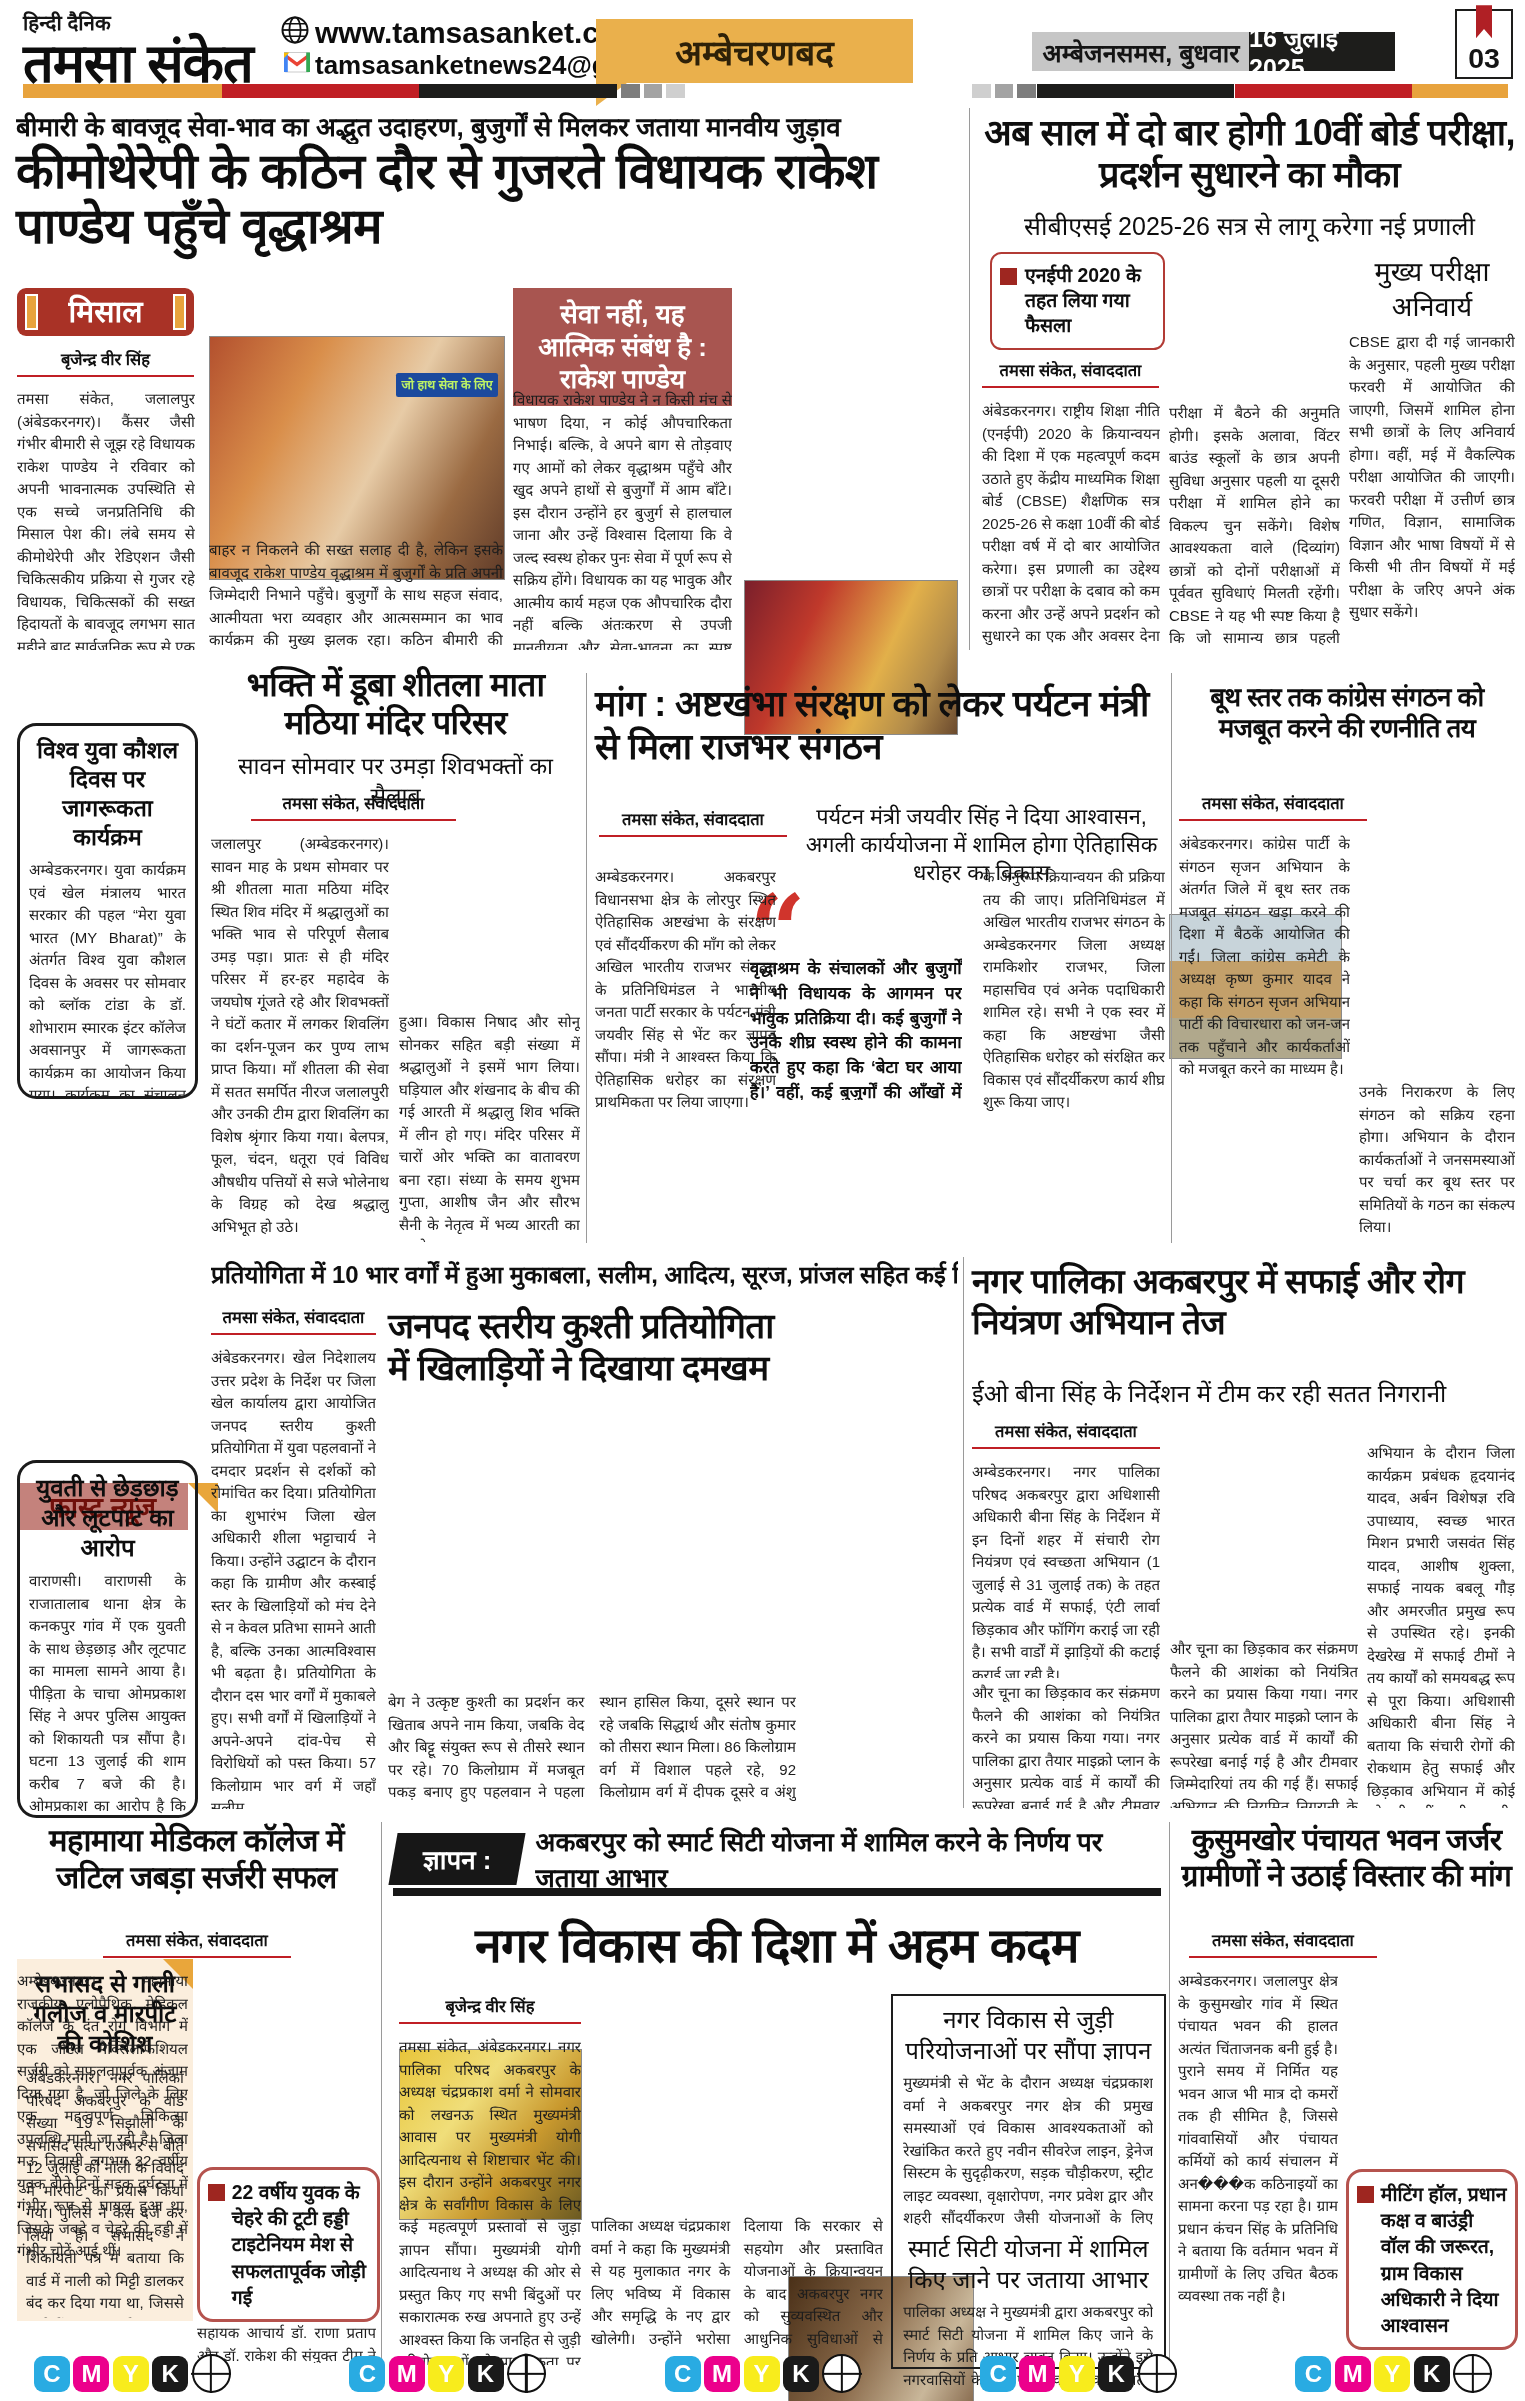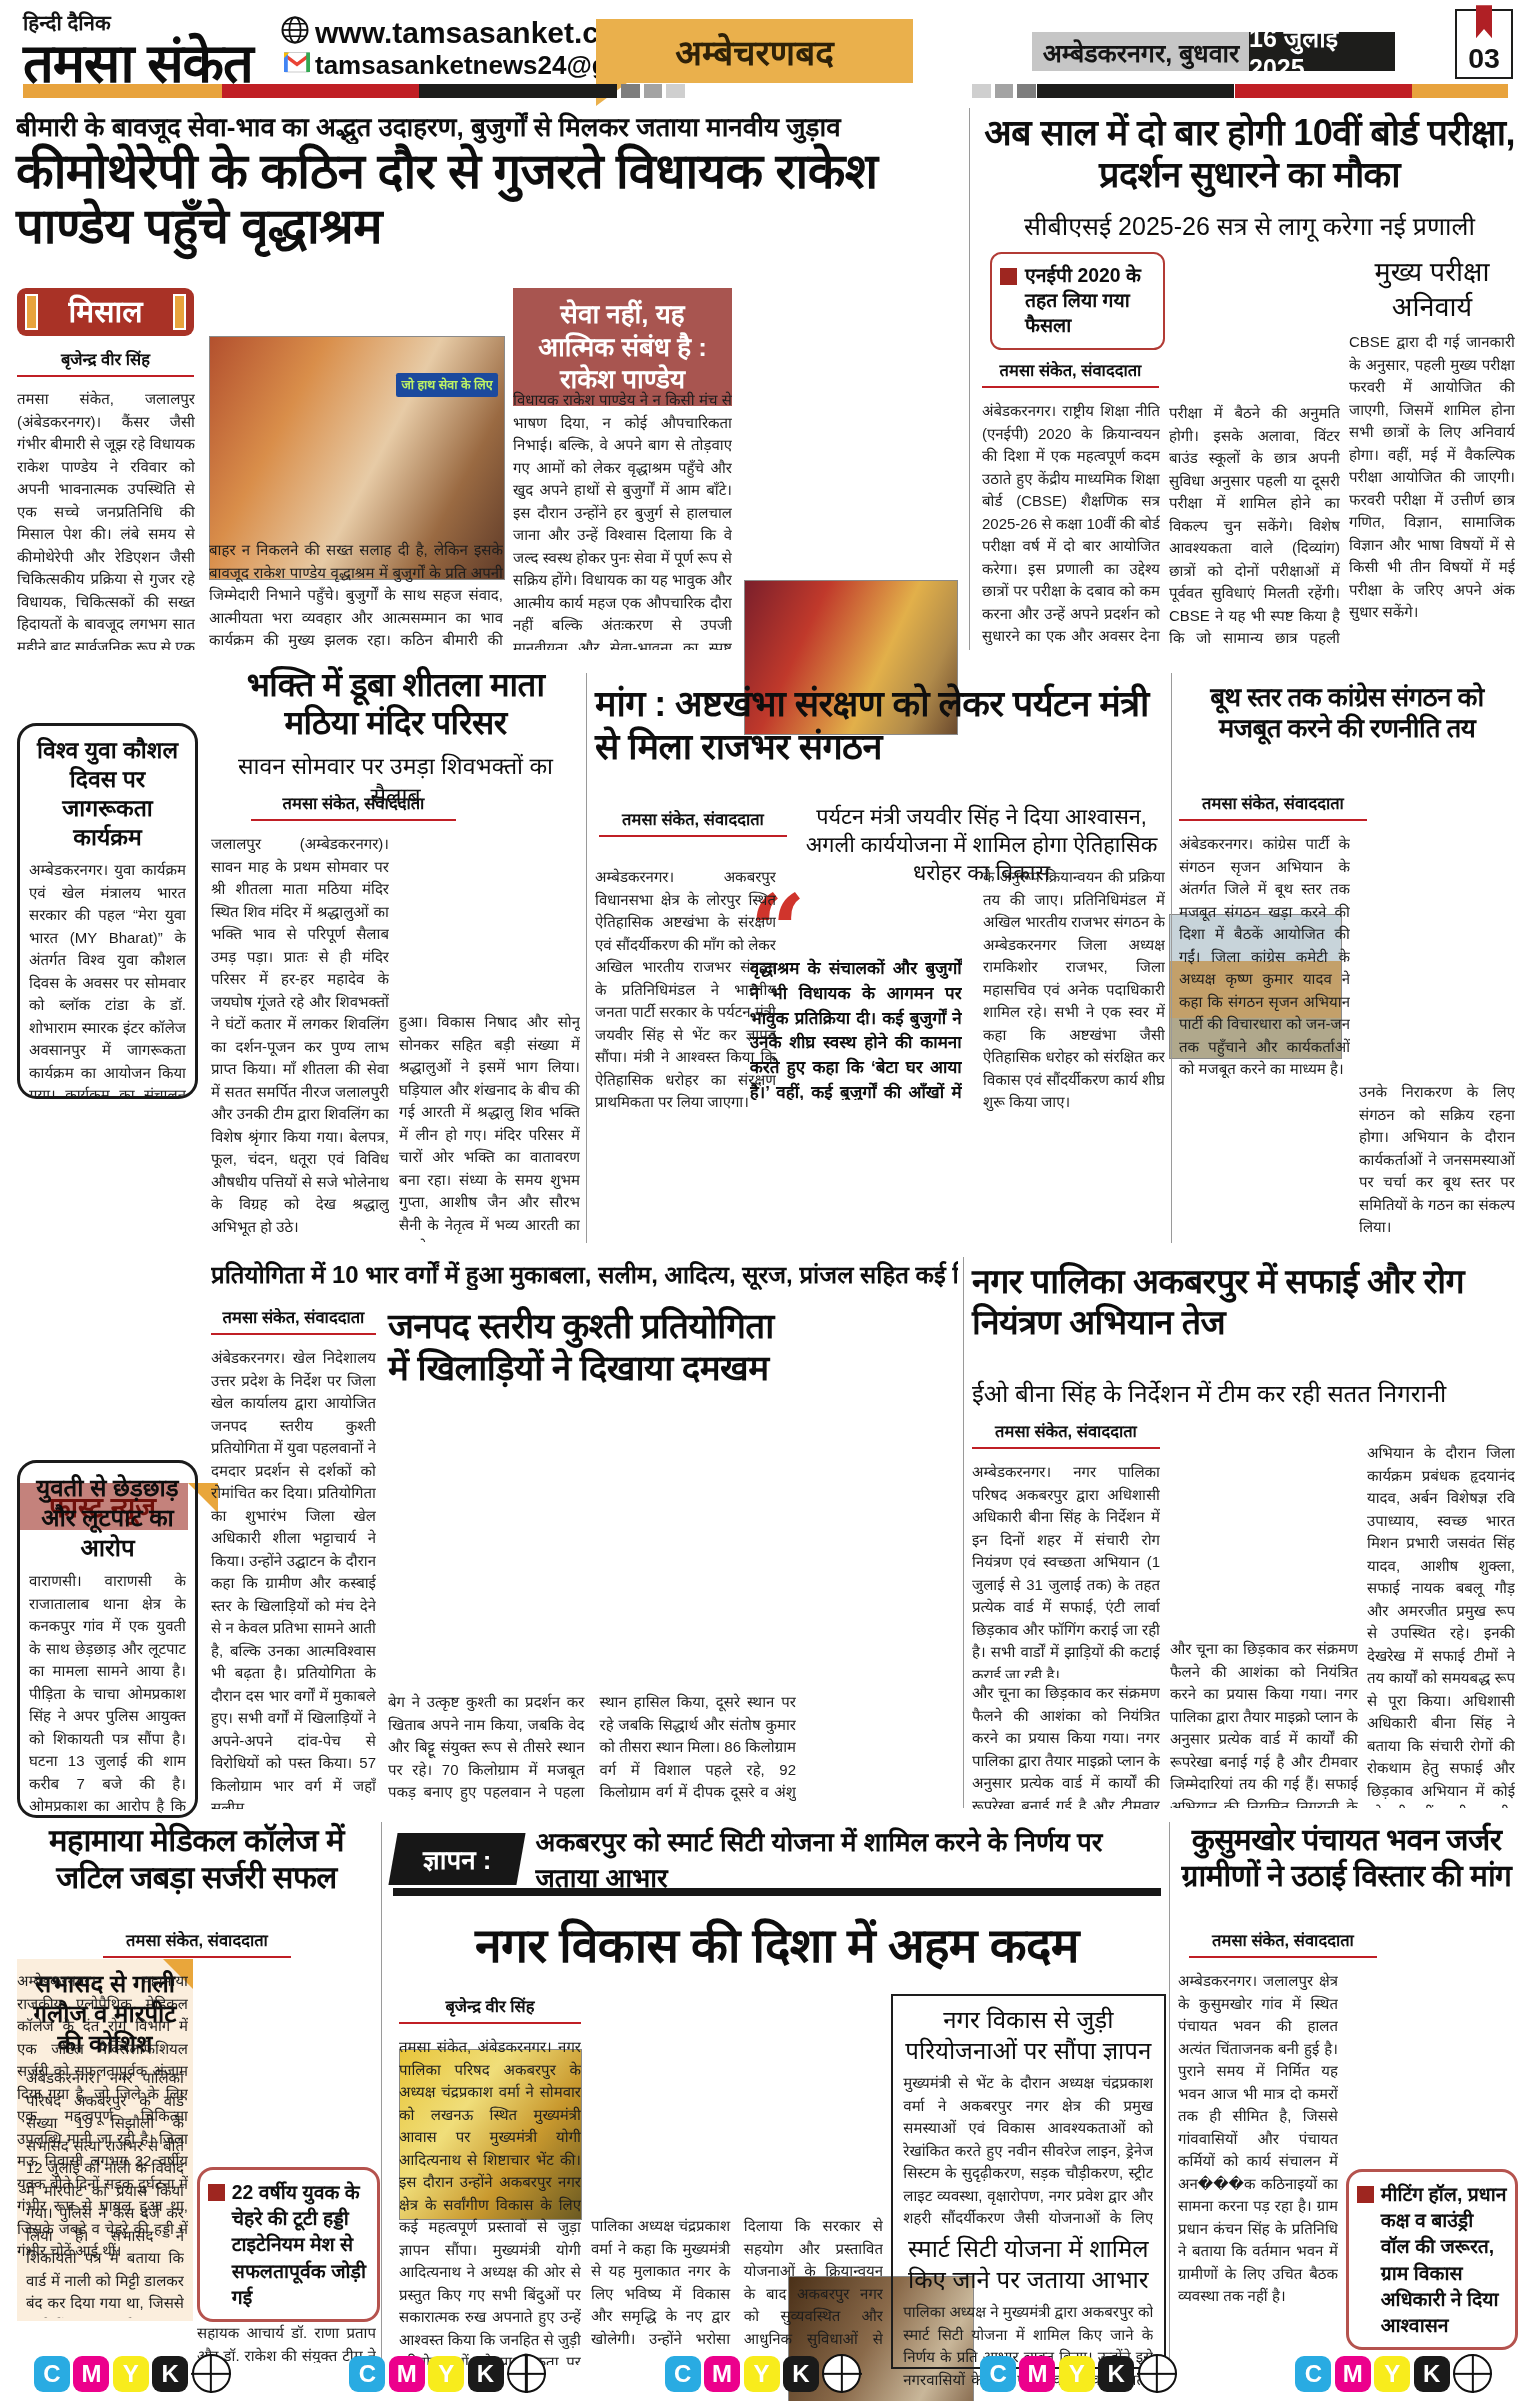--- a/index.html
+++ b/index.html
@@ -72,21 +72,21 @@
       </svg>
   </span>
   <div class="abs" style="left:315px;top:50px;font-weight:bold;font-size:26px;color:#0d0d0d;">tamsasanketnews24@gmail.com</div>
 
   <div class="abs" style="left:596px;top:19.4px;width:317px;height:64px;background:#eab04c;display:flex;align-items:center;justify-content:center;">
     <span style="font-weight:bold;font-size:35px;color:#2e2108;">अम्बेचरणबद</span>
   </div>
   <div class="abs" style="left:596px;top:83px;width:0;height:0;border-right:31px solid transparent;border-top:23px solid #eab04c;"></div>
 
   <div class="abs" style="left:1032px;top:32px;width:218px;height:39px;background:#c6c6c6;display:flex;align-items:center;justify-content:center;">
-    <span style="font-weight:bold;font-size:25px;color:#141414;">अम्बेडकरनगर, बुधवार</span>
+    <span style="font-weight:bold;font-size:25px;color:#141414;">अम्बेजनसमस, बुधवार</span>
   </div>
   <div class="abs" style="left:1249px;top:32px;width:146px;height:39px;background:#1d1d1b;display:flex;align-items:center;justify-content:center;">
     <span style="font-weight:bold;font-size:25px;color:#ffffff;">16 जुलाई 2025</span>
   </div>
 
   <div class="abs" style="left:1455px;top:9px;width:54px;height:66px;border:2.3px solid #1d1d1b;background:#fff;">
     <div style="position:absolute;left:50%;top:-5.7px;transform:translateX(-50%);width:16px;height:33px;background:#b02025;
                 clip-path:polygon(0 0,100% 0,100% 100%,50% 72%,0 100%);"></div>
     <div style="position:absolute;left:0;right:0;bottom:2.3px;text-align:center;font-weight:bold;font-size:28.5px;color:#141414;">03</div>
   </div>

